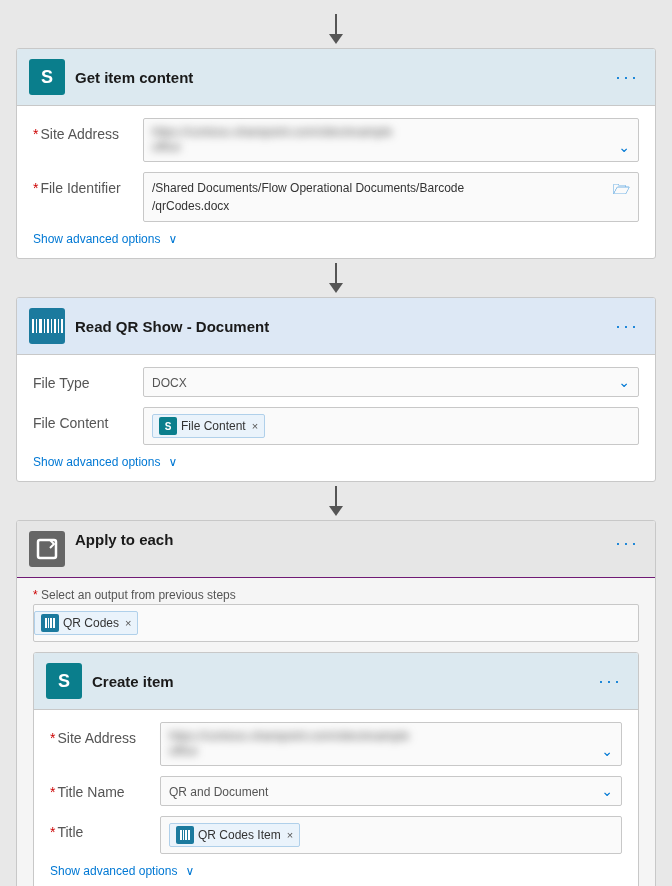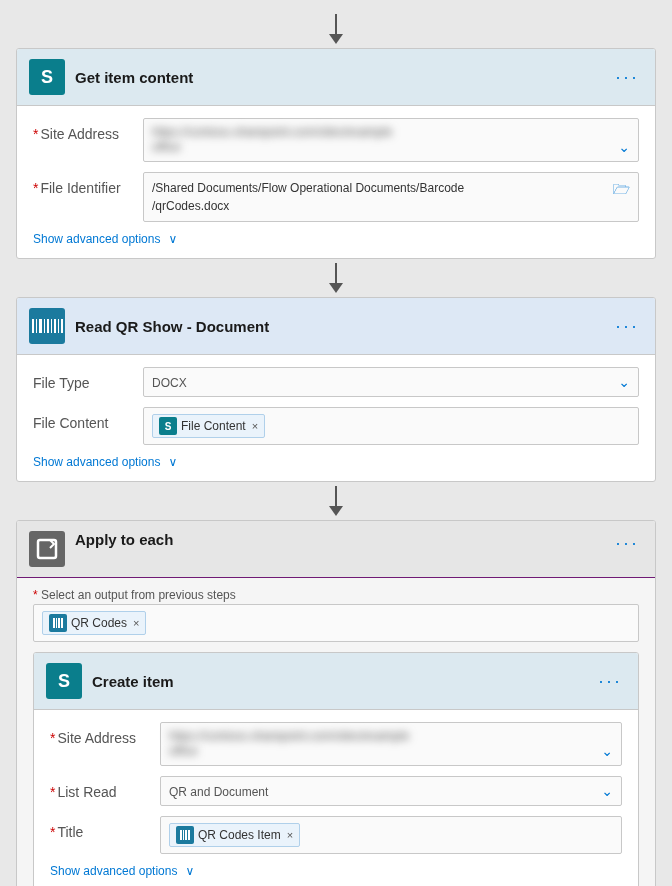--- a/index.html
+++ b/index.html
@@ -255,21 +255,21 @@
       color: #555;
       margin-bottom: 2px;
     }
     .output-select-label .required {
       color: #c00;
     }
 
     .output-select-box {
       border: 1px solid #c8c8c8;
       border-radius: 2px;
-      padding: 6px 8px;
+      padding: 6px 0;
       background: #fafafa;
       display: flex;
       align-items: flex-end;
       gap: 6px;
       margin-bottom: 10px;
     }
 
     .inner-card {
       background: #fff;
       border: 1px solid #c8c8c8;
@@ -439,21 +439,21 @@
           <div class="site-addr-wrapper">
             <div class="site-line1"><span class="blurred-text">https://contoso.sharepoint.com/sites/example</span></div>
             <div class="site-line2">
               <span class="blurred-text">office</span>
               <span class="dropdown-arrow">⌄</span>
             </div>
           </div>
         </div>
         <div class="field-row">
           <div class="field-label">
-            <span class="required">*</span><span>List Read</span>
+            <span class="required">*</span><span>Title Name</span>
           </div>
           <div class="field-input-with-dropdown">
             <span>QR and Document</span>
             <span class="dropdown-arrow">⌄</span>
           </div>
         </div>
         <div class="field-row">
           <div class="field-label">
             <span class="required">*</span><span>Title</span>
           </div>

